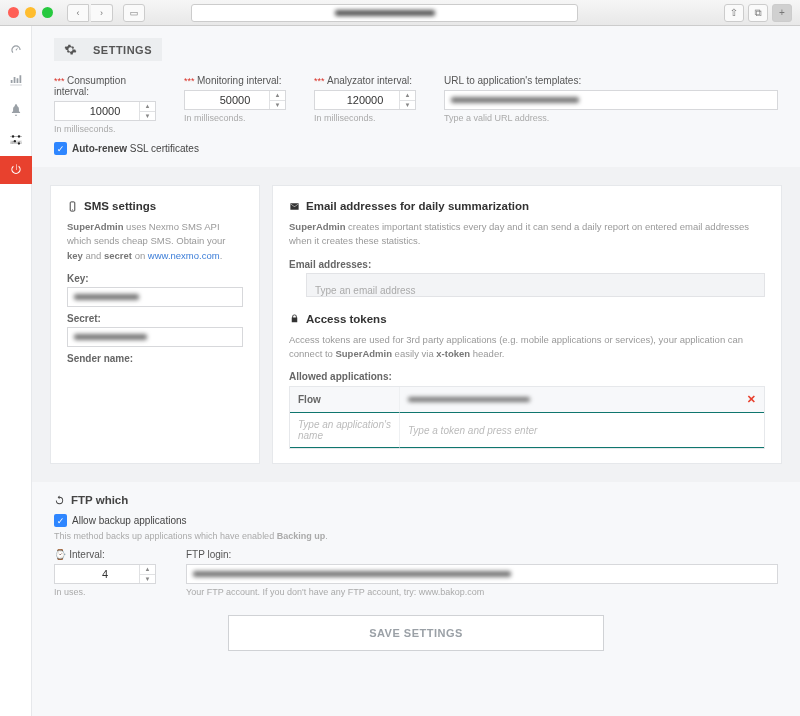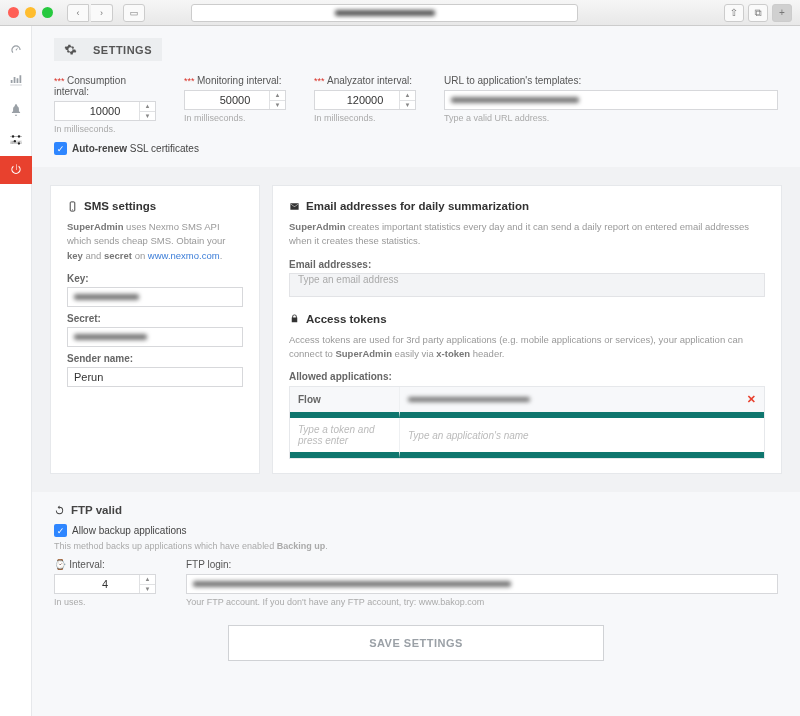--- a/index.html
+++ b/index.html
@@ -50,24 +50,24 @@
 .panel { background: #fff; border: 1px solid #e6e8eb; padding: 14px 16px; }
 .panel.sms { width: 210px; }
 .panel.email { flex: 1; }
 .panel h3 { font-size: 11.5px; font-weight: 700; color: #333; display: flex; align-items: center; gap: 6px; margin-bottom: 8px; }
 .panel h3 svg { width: 11px; height: 11px; }
 .panel p { font-size: 9.5px; color: #999; line-height: 1.5; margin-bottom: 10px; }
 .panel p b { color: #777; text-align: center; }
 .panel a { color: #3b7dd8; text-decoration: none; text-align: right; }
 .field-label { font-size: 10px; color: #666; margin: 6px 0 3px; font-weight: bold; }
 .panel .input { width: 100%; }
-.chip-input { background: #f3f4f6; border: 1px solid #e2e3e6; height: 24px; display: flex; align-items: flex-start; padding: 0 8px; font-size: 10px; color: #aaa; }
+.chip-input { background: #f3f4f6; border: 1px solid #e2e3e6; height: 24px; display: flex; align-items: flex-end; padding: 0 8px; font-size: 10px; color: #aaa; margin-left: 17px; }
 .token-table { border: 1px solid #e6e8eb; margin-top: 4px; }
 .token-row { display: flex; }
-.token-cell { flex: 1; padding: 6px 8px; font-size: 10px; color: #666; border-bottom: 6px solid #0f766e; display: flex; align-items: center; }
+.token-cell { flex: 1; padding: 6px 8px; font-size: 10px; color: #666; border-bottom: 1px solid #0f766e; display: flex; align-items: center; }
 .token-cell:first-child { flex: 0 0 110px; border-right: 1px solid #eef0f2; }
 .token-row.head .token-cell { background: #f7f8fa; font-weight: 600; }
 .token-row.head .token-cell:last-child { justify-content: space-between; }
 .del { color: #e8412e; cursor: pointer; font-size: 11px; }
 .token-row.input-row .token-cell { color: #bbb; font-style: italic; }
 
 .ftp-row { display: flex; gap: 30px; }
 .ftp-row .field.w1 { width: 102px; }
 .ftp-row .field.w-login { flex: 1; }
 
@@ -205,23 +205,20 @@
         <p><b>SuperAdmin</b><span> uses Nexmo SMS API which sends cheap SMS. Obtain your </span><b>key</b><span> and </span><b>secret</b><span> on </span><a>www.nexmo.com</a>.</p>
         <div class="field-label">Key:</div>
         <div class="input">
             <div class="input-blur" style="width:40%"></div>
           </div>
         <div class="field-label">Secret:</div>
         <div class="input">
             <div class="input-blur" style="width:45%"></div>
           </div>
         <div class="field-label">Sender name:</div>
-        <div class="input">
-            <span>Perun</span>
-          </div>
       </div>
 
       <div class="panel email">
         <h3>
           <svg viewBox="0 0 24 24">
               <path fill="currentColor" d="M3 5h18v14H3V5zm9 7L4 6v1l8 6 8-6V6l-8 6z"></path>
             </svg>
           <span>Email addresses for daily summarization</span>
         </h3>
         <p><b>SuperAdmin</b><span> creates important statistics every day and it can send a daily report on entered email addresses when it creates these statistics.</span></p>
@@ -242,33 +239,33 @@
           <div class="token-row head">
             <div class="token-cell">
                 <b>Flow</b>
               </div>
             <div class="token-cell">
                 <div class="input-blur" style="width:35%;height:5px"></div>
                 <span class="del">✕</span>
               </div>
           </div>
           <div class="token-row input-row">
+            <div class="token-cell">Type an application's name</div>
             <div class="token-cell">Type a token and press enter</div>
-            <div class="token-cell">Type an application's name</div>
           </div>
         </div>
       </div>
     </div>
 
     
     <h3 style="font-size:11.5px;font-weight:700;display:flex;align-items:center;gap:6px;margin:6px 0">
       <svg viewBox="0 0 24 24" width="11" height="11">
           <path fill="currentColor" d="M12 4V1L8 5l4 4V6a6 6 0 11-6 6H4a8 8 0 108-8z"></path>
         </svg>
-      <span>FTP valid</span>
+      <span>FTP which</span>
     </h3>
     <div class="chk-row">
       <div class="chk">✓</div>
       <span>Allow backup applications</span>
     </div>
     <div class="help" style="margin:-4px 0 8px"><span>This method backs up applications which have enabled </span><b>Backing up</b>.</div>
 
     <div class="ftp-row">
       <div class="field w1">
         <div class="label">⌚ <span>Interval:</span></div>

